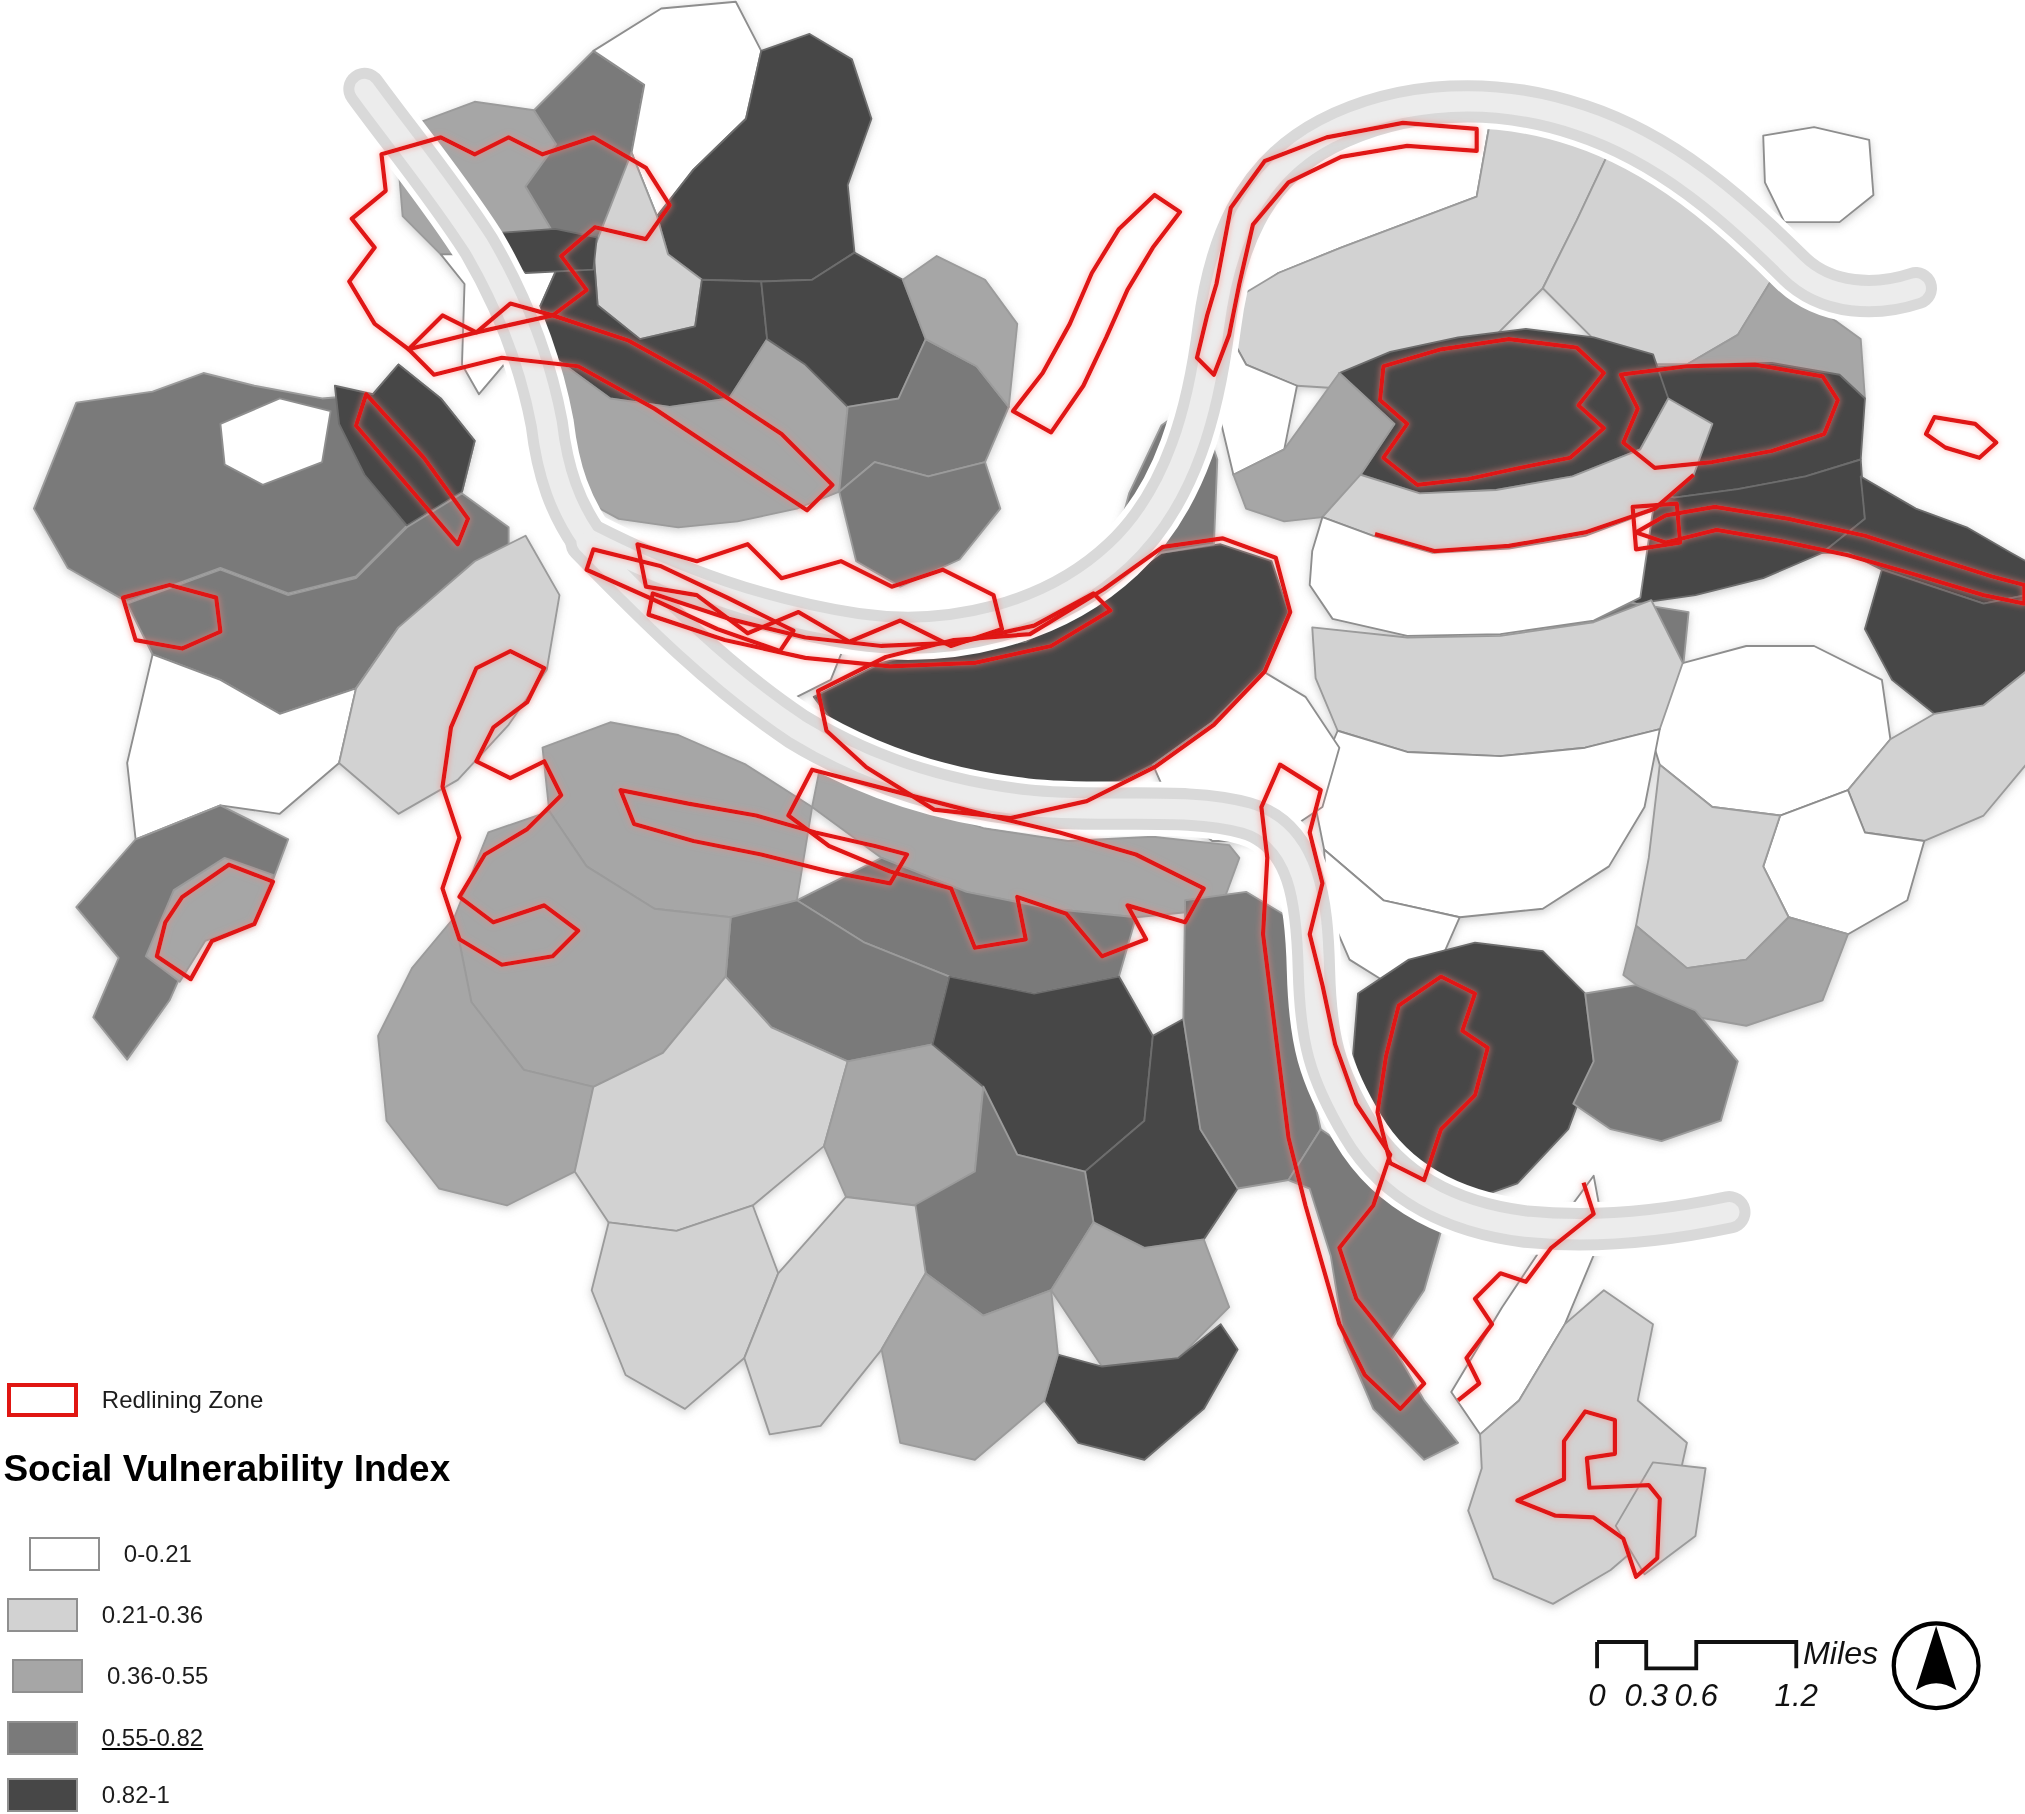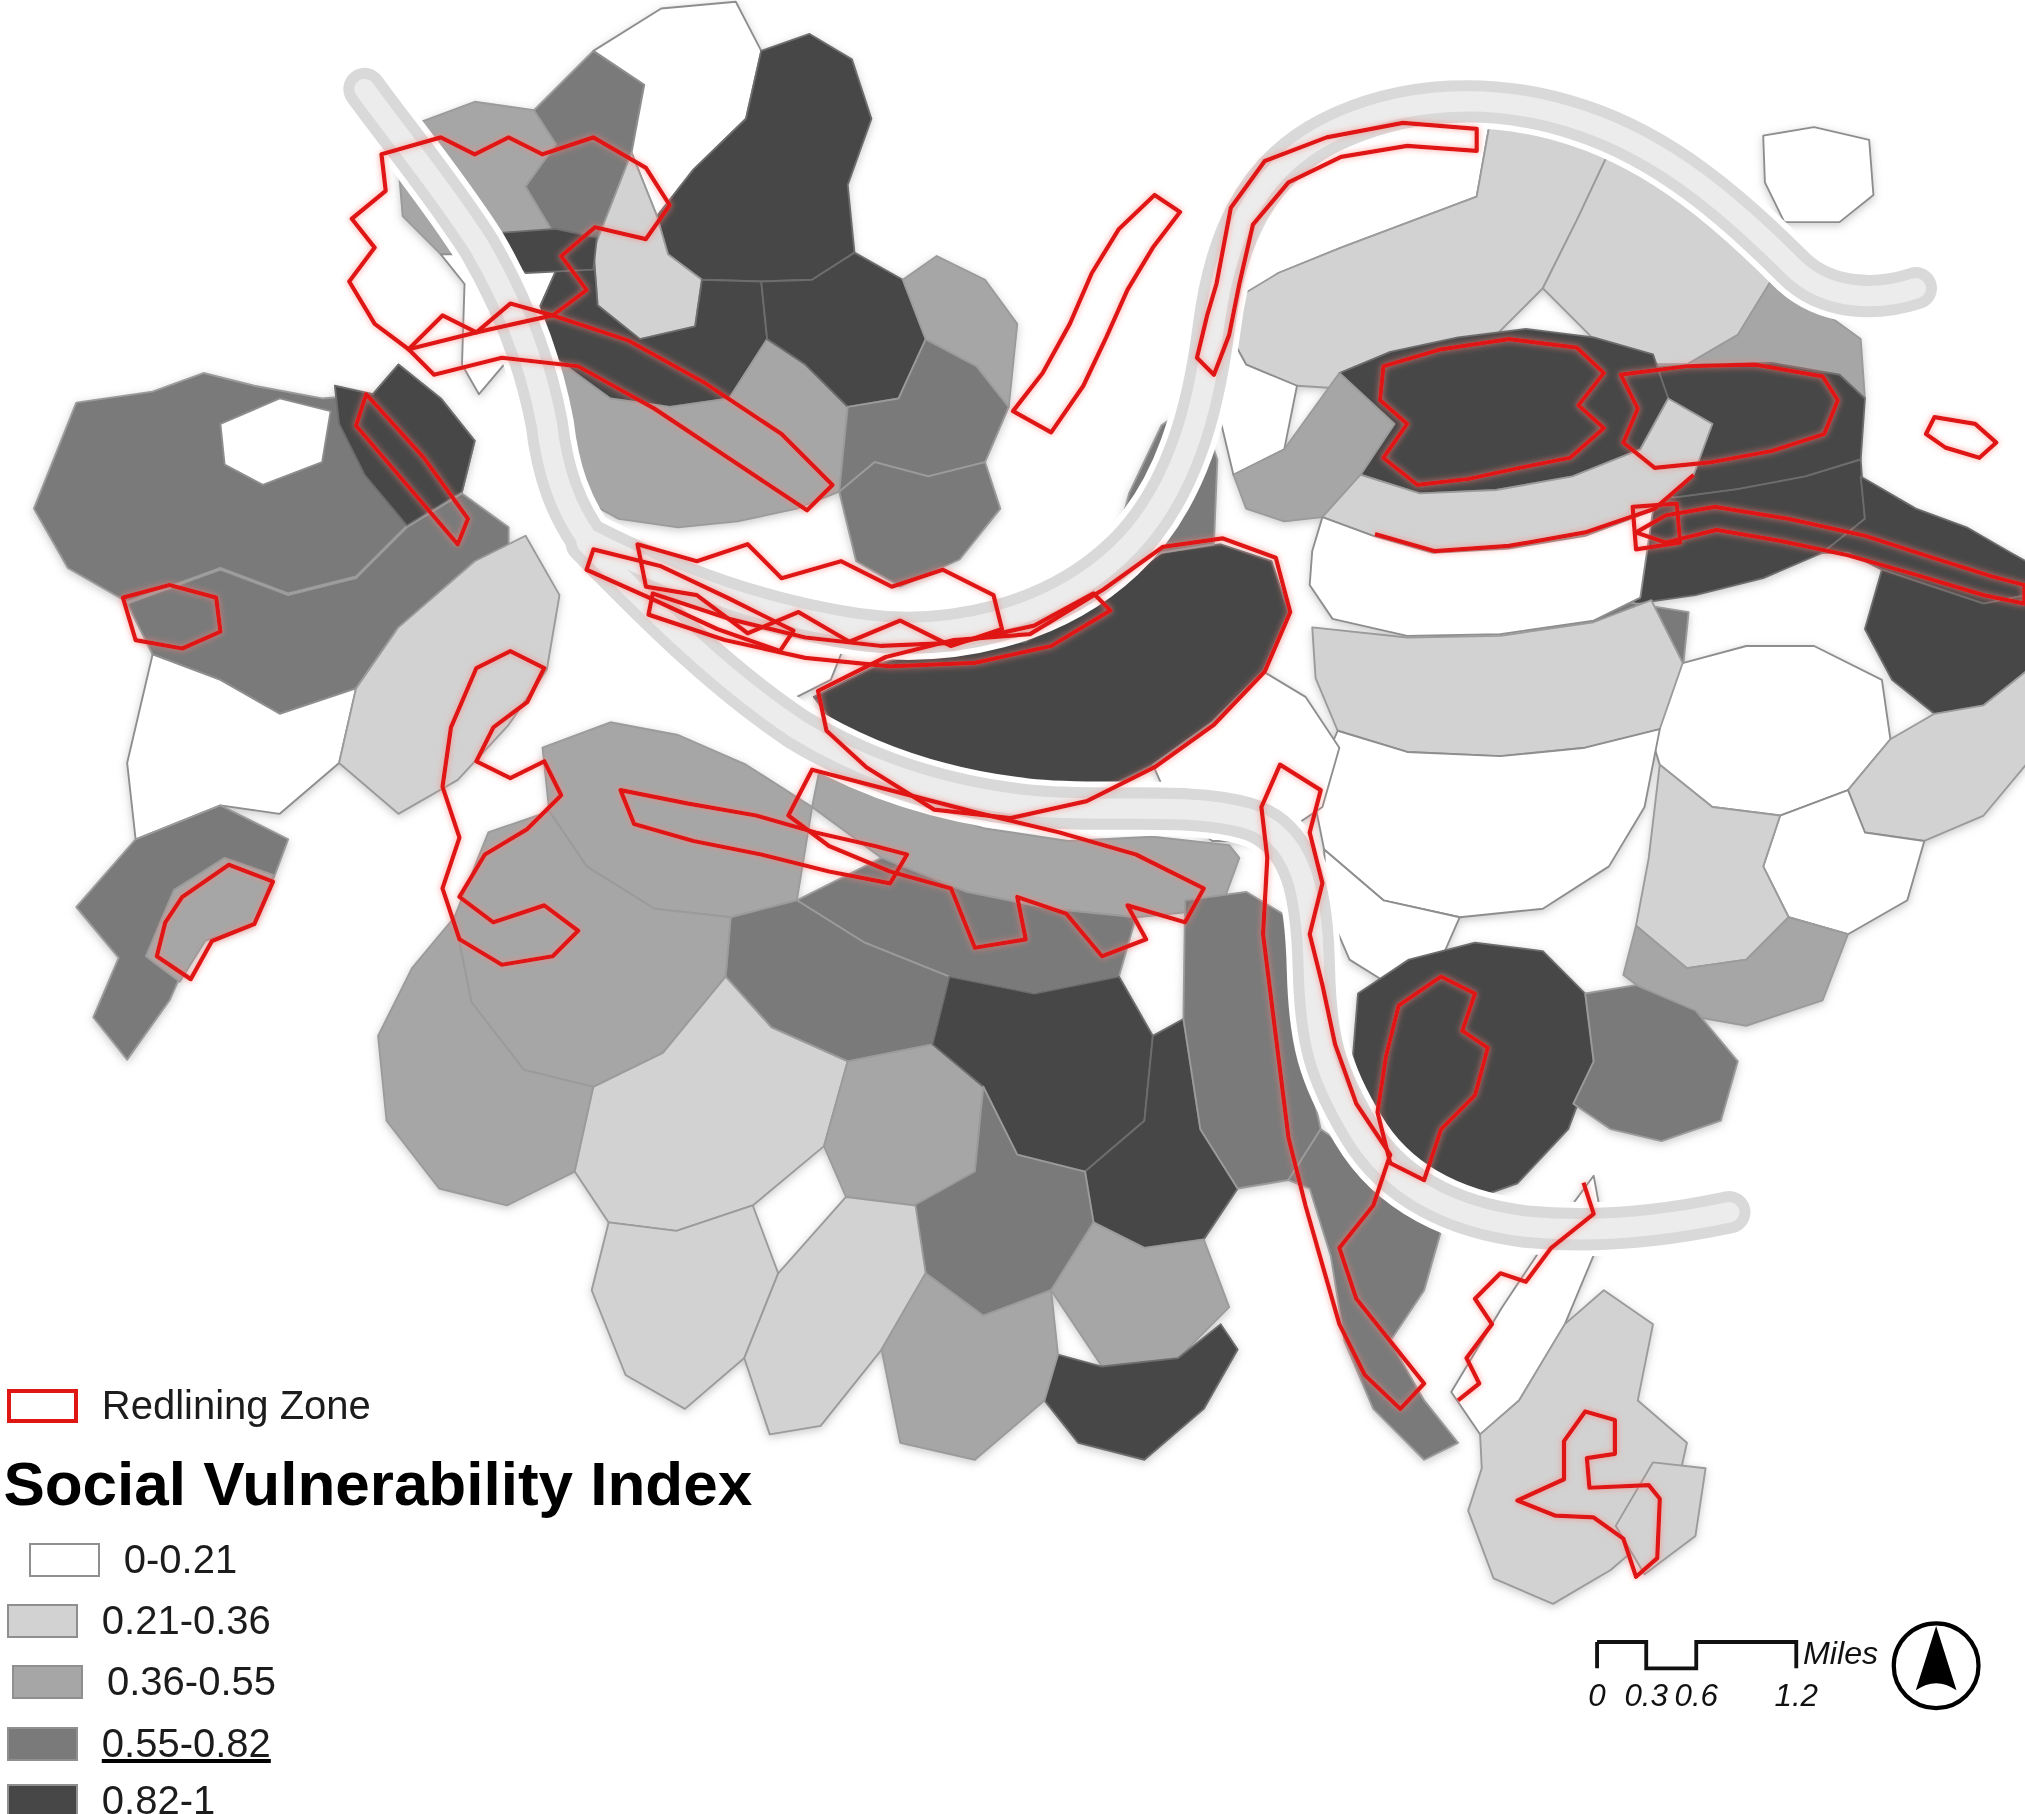--- a/index.html
+++ b/index.html
@@ -16,22 +16,22 @@
   .c4{fill:var(--c4,#454545);stroke:#6d6d6d;}
   .river-outer{fill:none;stroke:#ffffff;stroke-width:64;stroke-linecap:round;}
   .river{fill:none;stroke:var(--river,#d9d9d9);stroke-width:50;stroke-linecap:round;}
   .river-core{fill:none;stroke:var(--river-core,#ececec);stroke-width:24;stroke-linecap:round;}
   .redline{fill:none;stroke:var(--red,#e01612);stroke-width:5;stroke-linejoin:round;}
   
   .legend{position:absolute;left:0;top:0;width:100%;height:100%;pointer-events:none;}
   .leg-row{position:absolute;display:flex;align-items:center;gap:24px;}
   .leg-swatch{width:71px;height:34px;box-sizing:border-box;border:2.5px solid #8f8f8f;background:#fff;}
   .leg-swatch.redbox{border:4.2px solid var(--red,#e01612);background:#fff;}
-  .leg-label{font-size:40px;color:#1c1c1c;}
-  .leg-title{position:absolute;left:3.4px;top:1448px;font-size:62px;font-weight:bold;color:#000;}
+  .leg-label{font-size:24px;color:#1c1c1c;}
+  .leg-title{position:absolute;left:3.4px;top:1448px;font-size:37px;font-weight:bold;color:#000;}
   
   .sb-num{font-size:37px;font-style:italic;fill:#111;}
   .sb-unit{font-size:38px;font-style:italic;fill:#111;}
 </style>
 </head>
 <body>
 
 <div class="stage">
 
   <svg class="map" width="2026" height="1815" viewBox="0 0 2390 2141">

